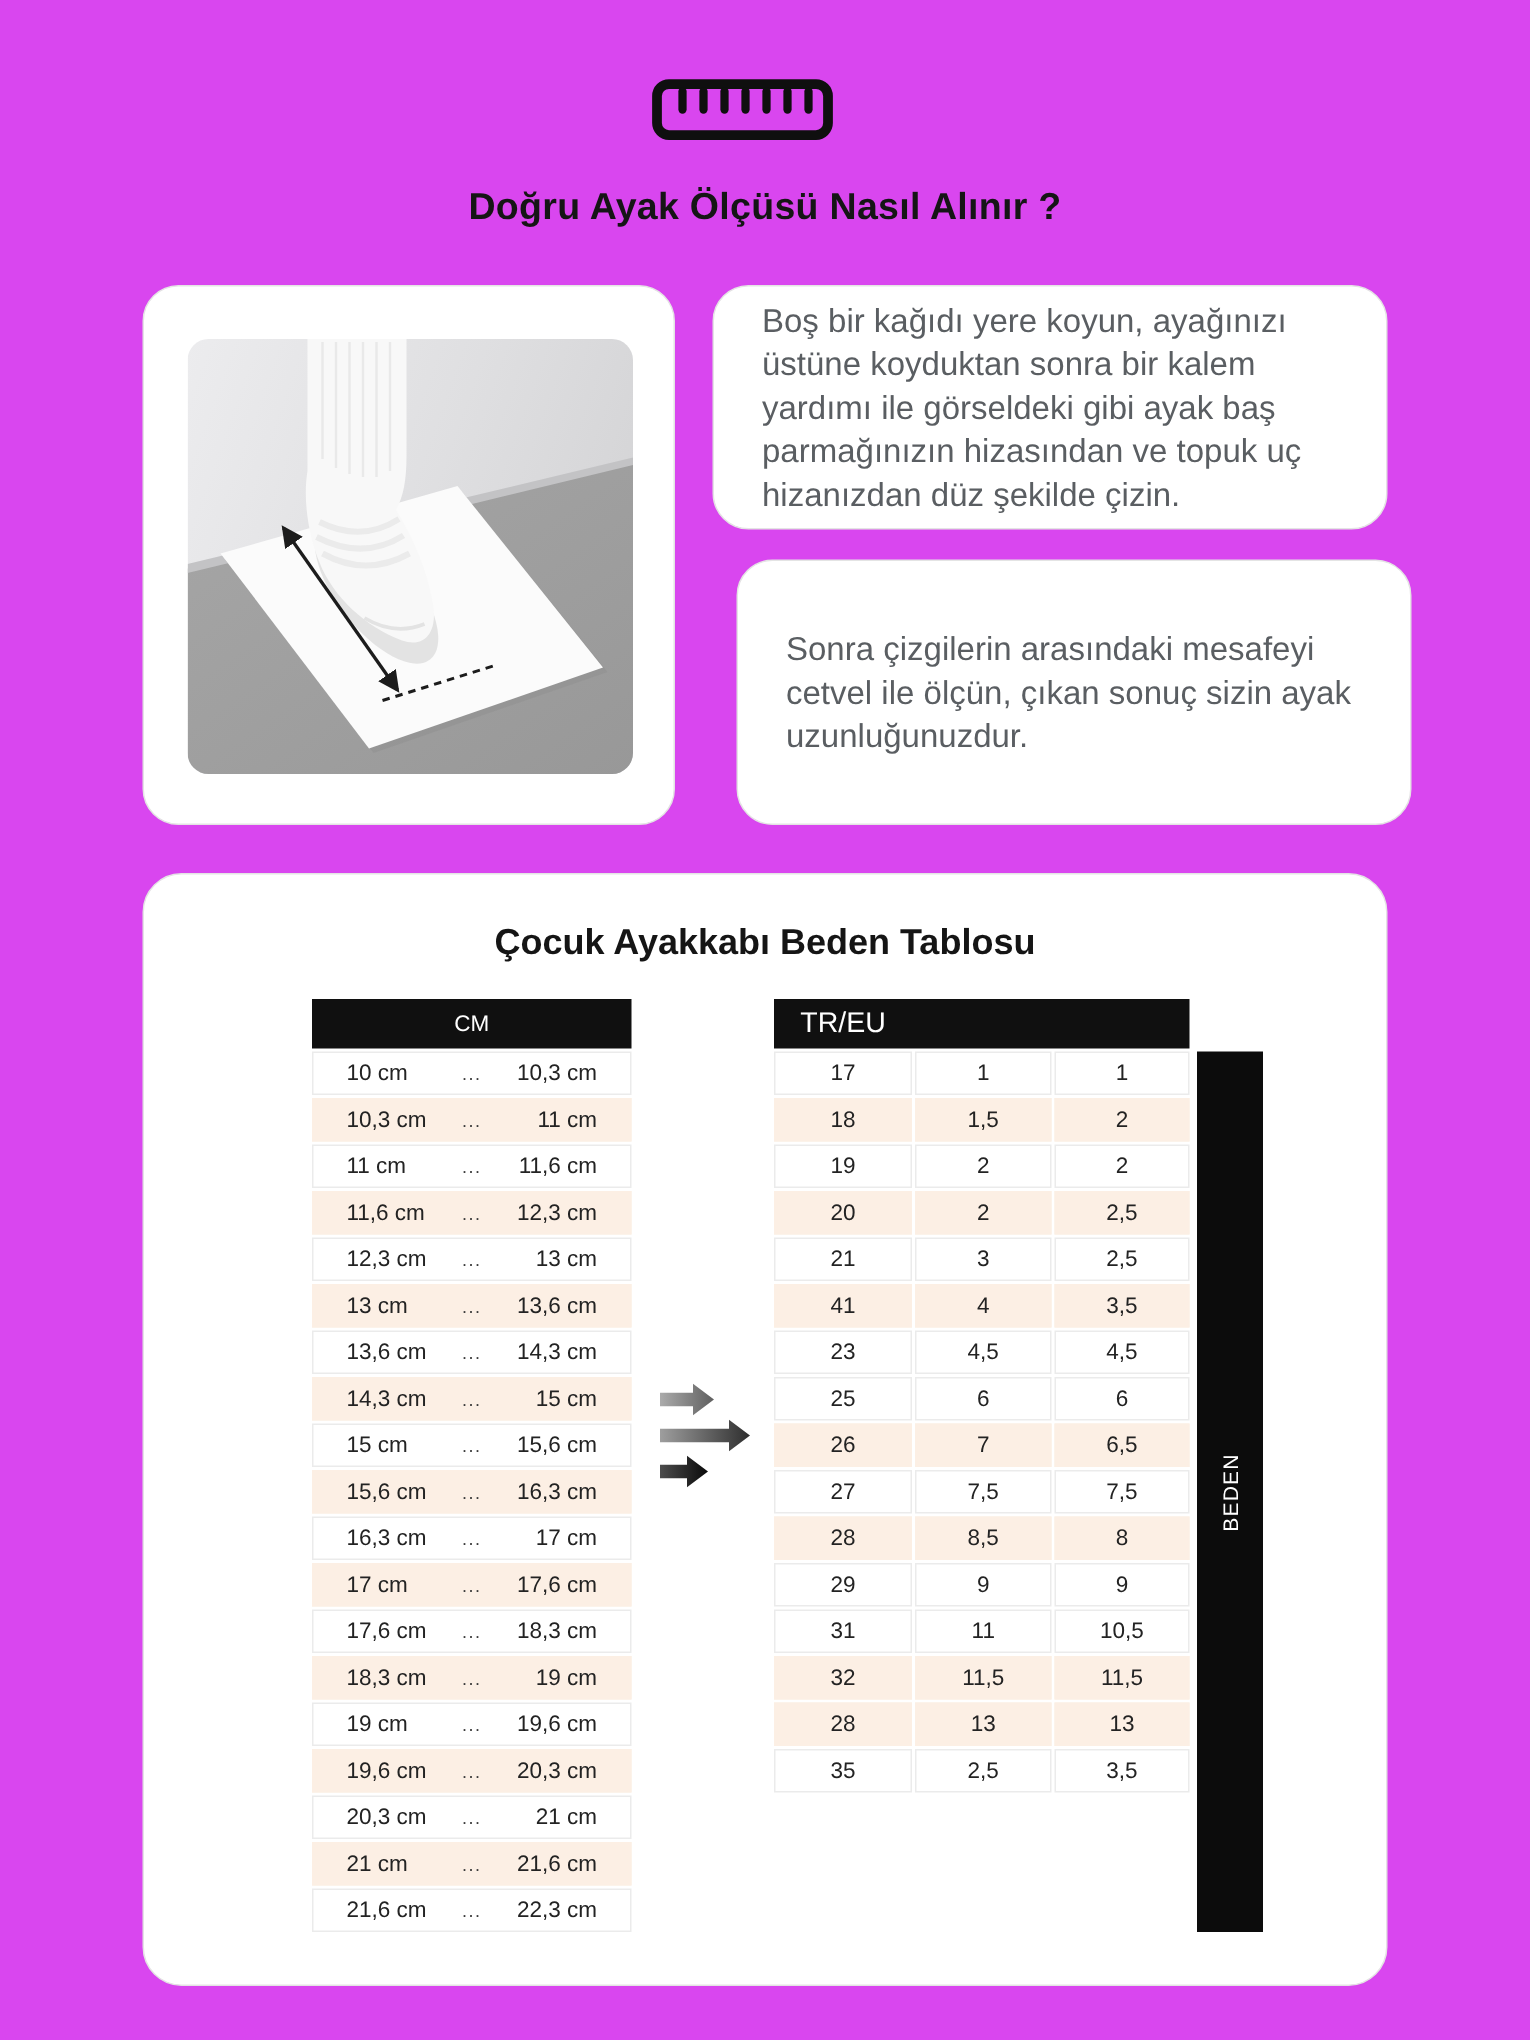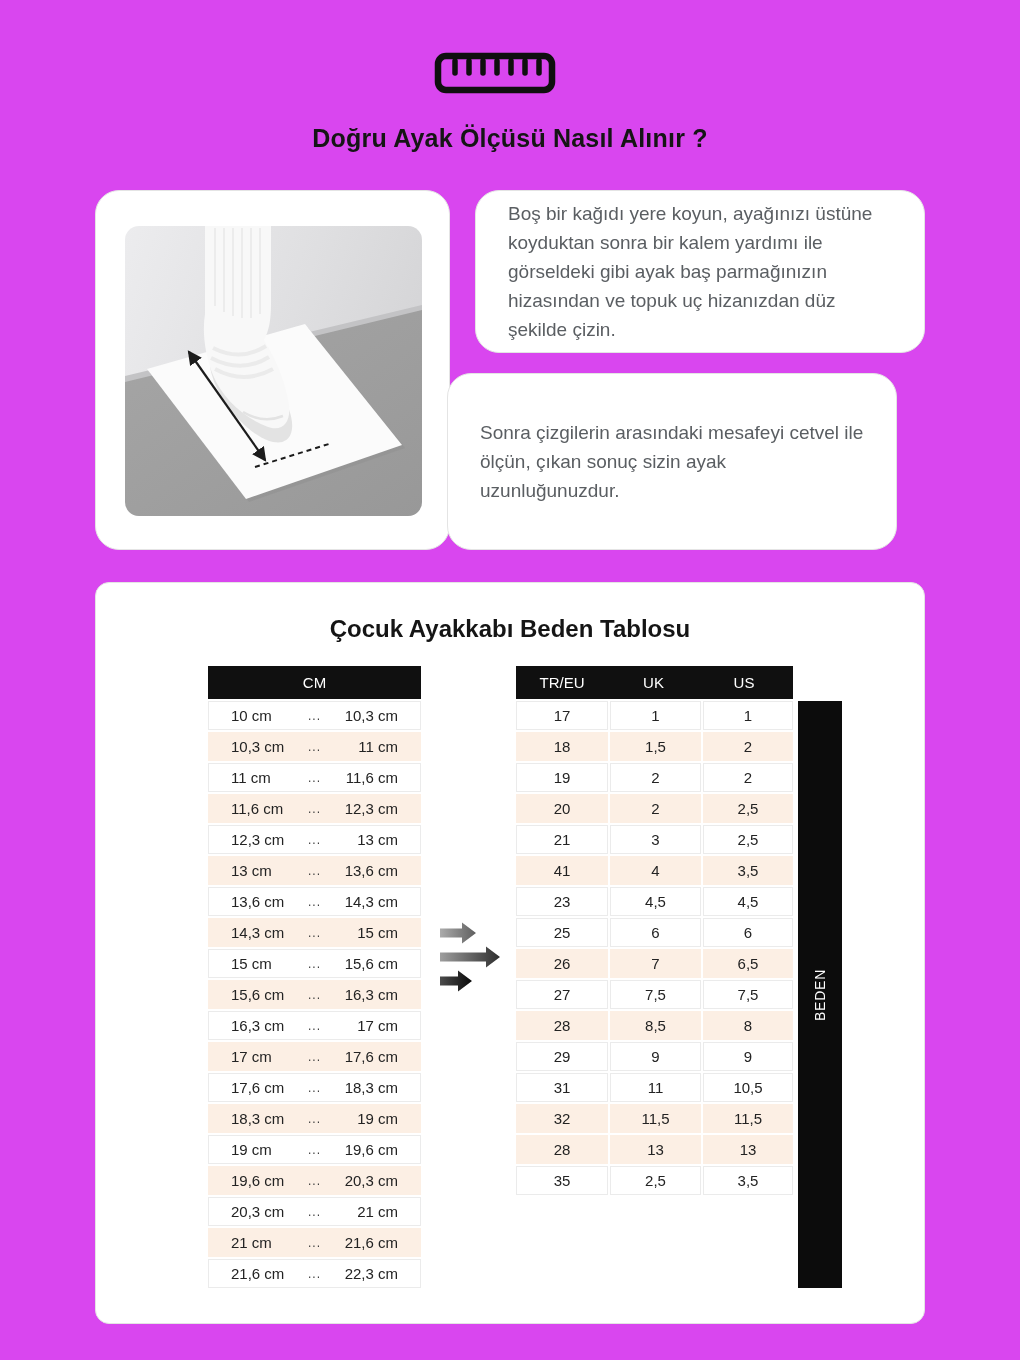--- a/index.html
+++ b/index.html
@@ -11,44 +11,44 @@
   .ruler-wrap { position:absolute; left:434px; top:52px; width:122px; height:42px; }
   .main-title { position:absolute; left:0; top:124px; width:100%; text-align:center;
                 font-size:25px; font-weight:700; color:#151515; letter-spacing:.2px; }
 
   
   .card { position:absolute; background:#fff; border:1px solid #e4e4e4; border-radius:24px; }
   .photo-card { left:95px; top:190px; width:355px; height:360px; }
   .photo-frame { position:absolute; left:29px; top:35px; width:297px; height:290px;
                  border-radius:14px; overflow:hidden; }
   .info-card-1 { left:475px; top:190px; width:450px; height:163px; display:flex; align-items:center; }
-  .info-card-2 { left:447px; top:373px; width:450px; height:177px; display:flex; align-items:center; }
-  .info-text { padding:0 32px; font-size:19px; line-height:29px; color:#5a5e62; }
+  .info-card-2 { left:491px; top:373px; width:450px; height:177px; display:flex; align-items:center; }
+  .info-text { padding:0 32px; font-size:22px; line-height:29px; color:#5a5e62; }
 
   
-  .table-card { left:95px; top:582px; width:830px; height:742px; border-radius:14px; }
+  .table-card { left:95px; top:582px; width:830px; height:742px; border-radius:26px; }
   .table-title { position:absolute; top:32px; width:100%; text-align:center;
                  font-size:24px; font-weight:700; color:#151515; }
 
   .cm-table { position:absolute; left:112px; top:83px; width:213px; }
   .cm-header { height:33px; line-height:33px; background:#101010; color:#fff;
                text-align:center; font-size:15px; margin-bottom:2px; }
   .cm-row { display:grid; grid-template-columns:1fr 36px 1fr; align-items:center;
             height:29px; margin-bottom:2px; background:#fff; border:1px solid #ebebeb;
             font-size:15px; color:#232323; }
   .cm-row.alt { background:#fcefe4; border-color:#fcefe4; }
   .cm-from { text-align:left; padding-left:22px; }
   .cm-dots { text-align:center; font-size:12px; color:#3a3a3a; letter-spacing:1px; }
   .cm-to { text-align:right; padding-right:22px; }
 
   .transfer-arrows { position:absolute; left:342px; top:338px; width:68px; height:72px; }
 
   .size-table { position:absolute; left:420px; top:83px; width:277px; }
   .sz-header { display:flex; height:33px; line-height:33px; background:#101010; color:#fff;
-               font-size:15px; margin-bottom:2px; }
+               font-size:19px; margin-bottom:2px;flex-direction:column; }
   .sz-header span { text-align:center; }
   .sz-row { display:flex; gap:2px; margin-bottom:2px;justify-content:space-between; }
   .sz-cell { height:29px; line-height:27px; text-align:center; background:#fff;
              border:1px solid #ebebeb; font-size:15px; color:#232323; }
   .sz-row.alt .sz-cell { background:#fcefe4; border-color:#fcefe4; }
   .c1 { width:92px; } .c2 { width:91px; } .c3 { width:90px; }
   .sz-header .c1, .sz-header .c2, .sz-header .c3 { border:none; background:transparent; }
 
   .beden-bar { position:absolute; left:702px; top:118px; width:44px; height:587px;
                background:#0c0c0c; display:flex; align-items:center; justify-content:center; }

